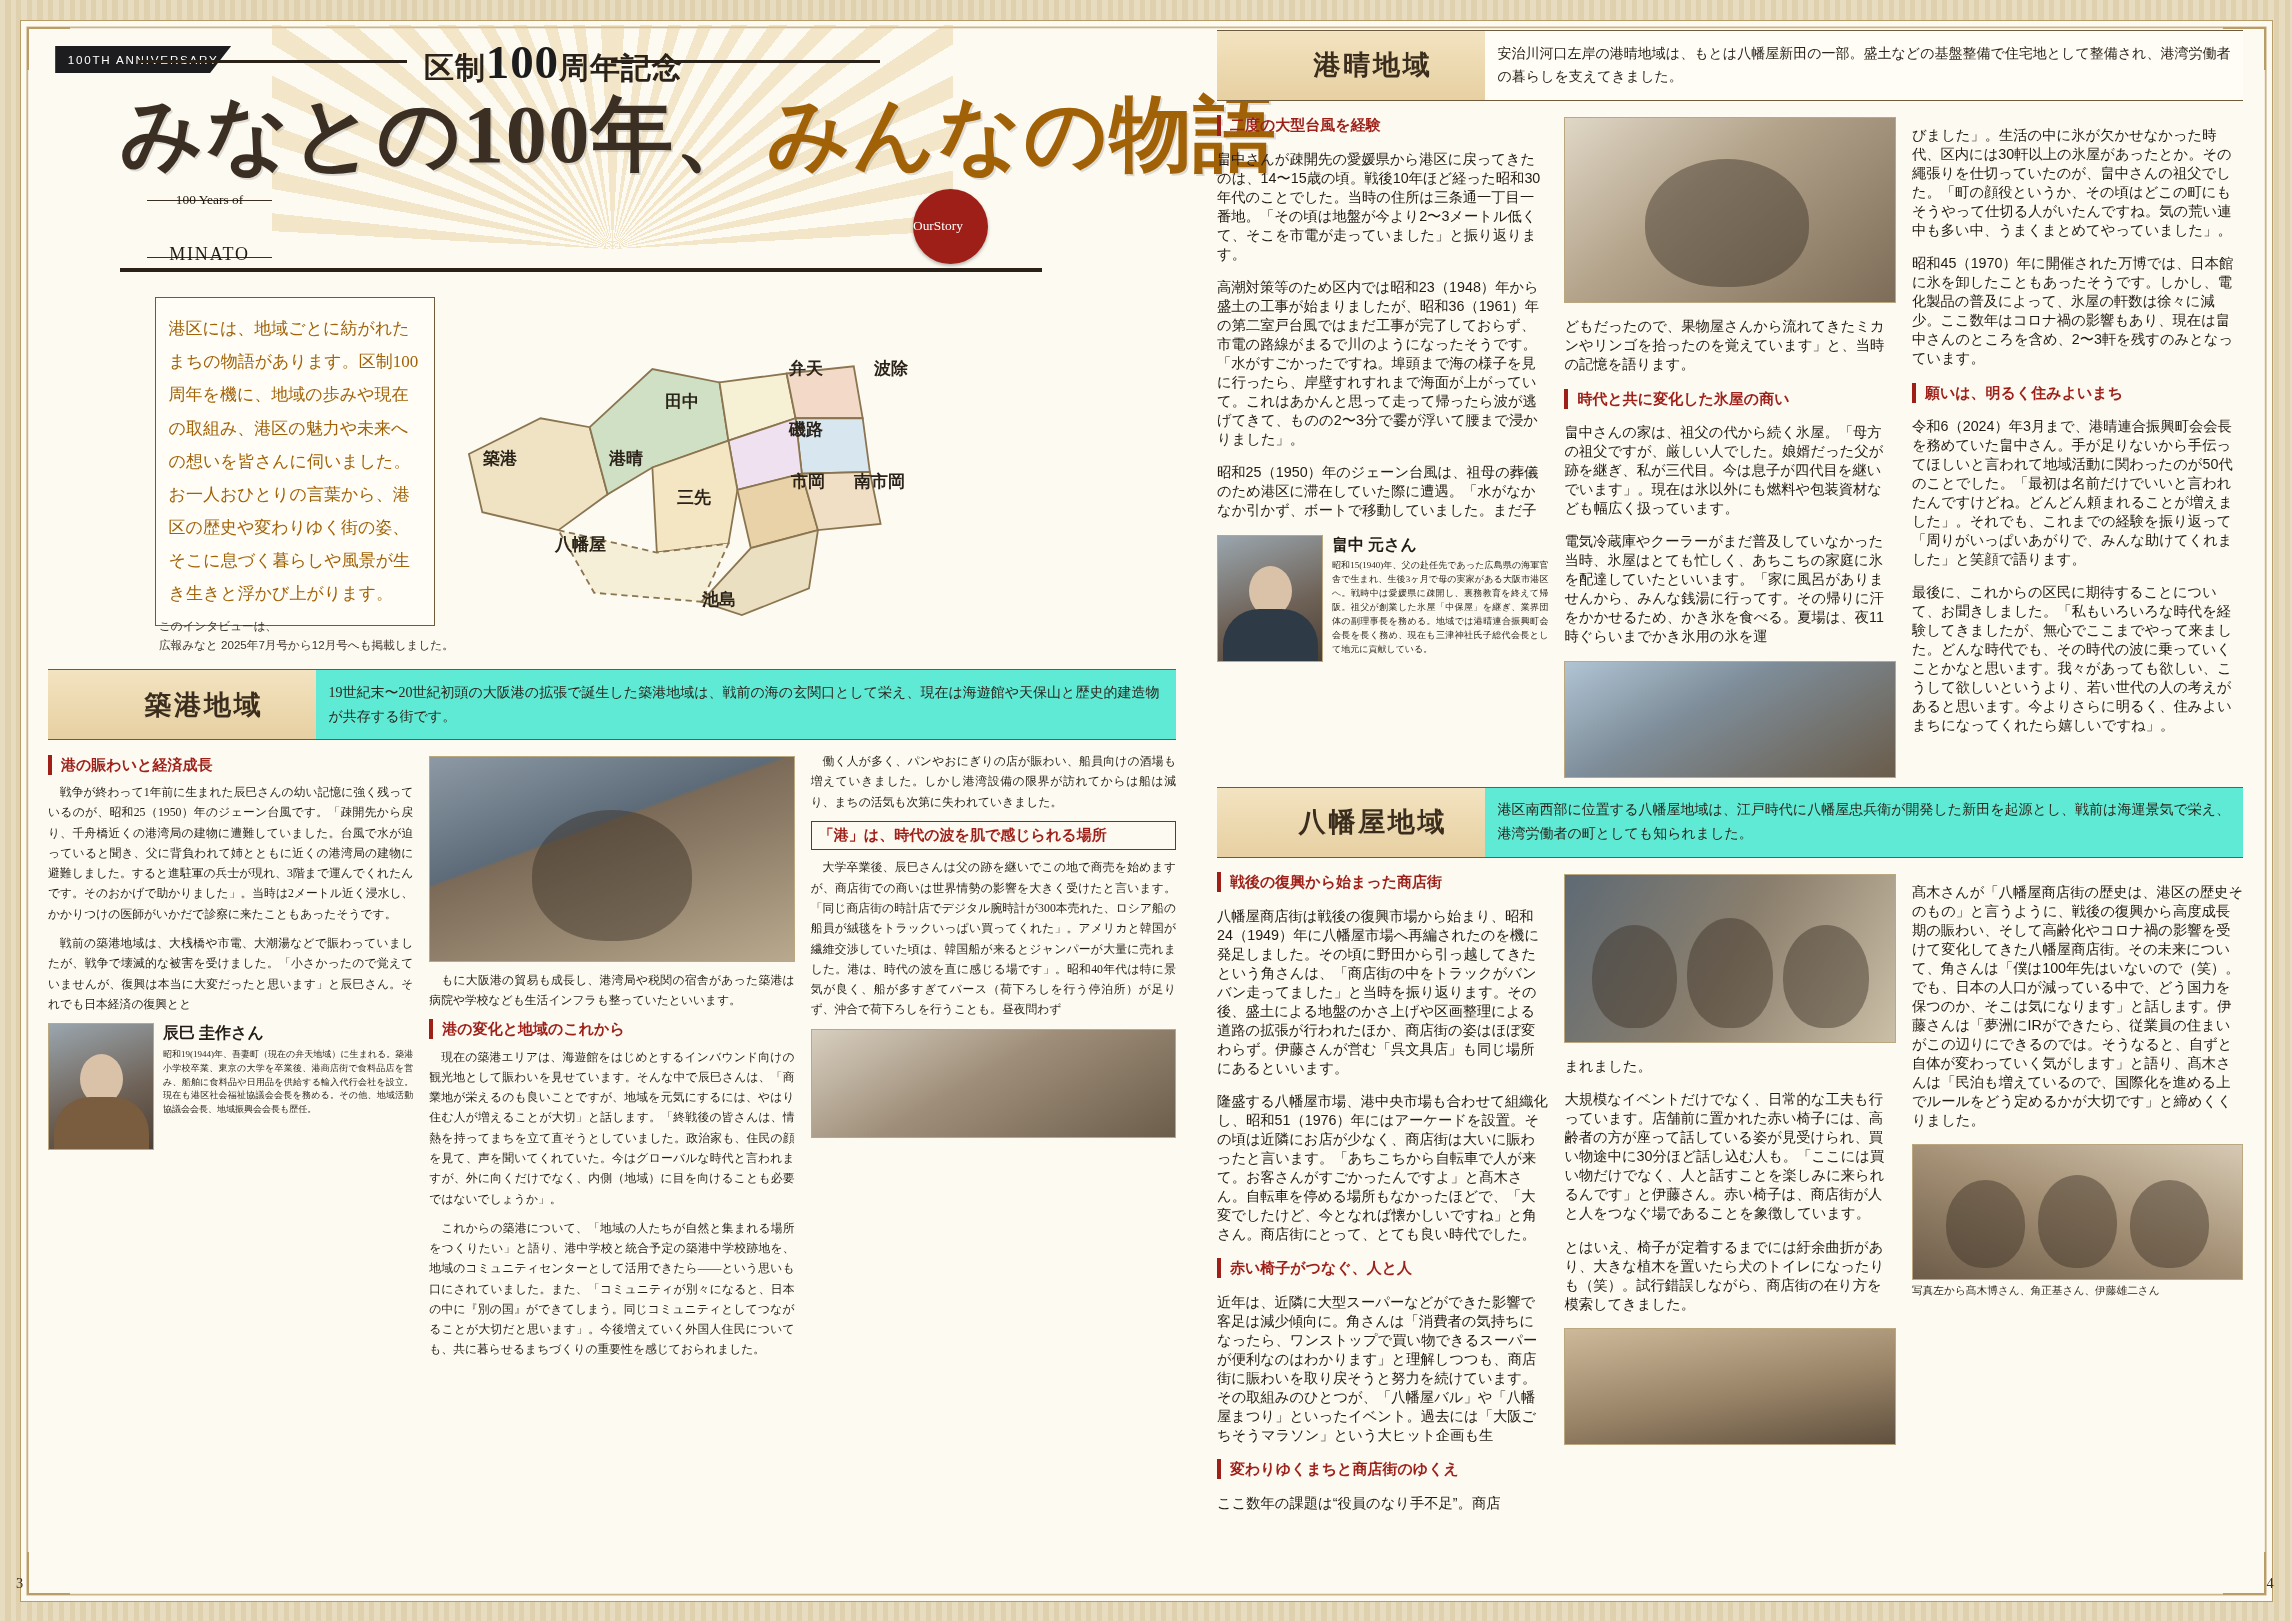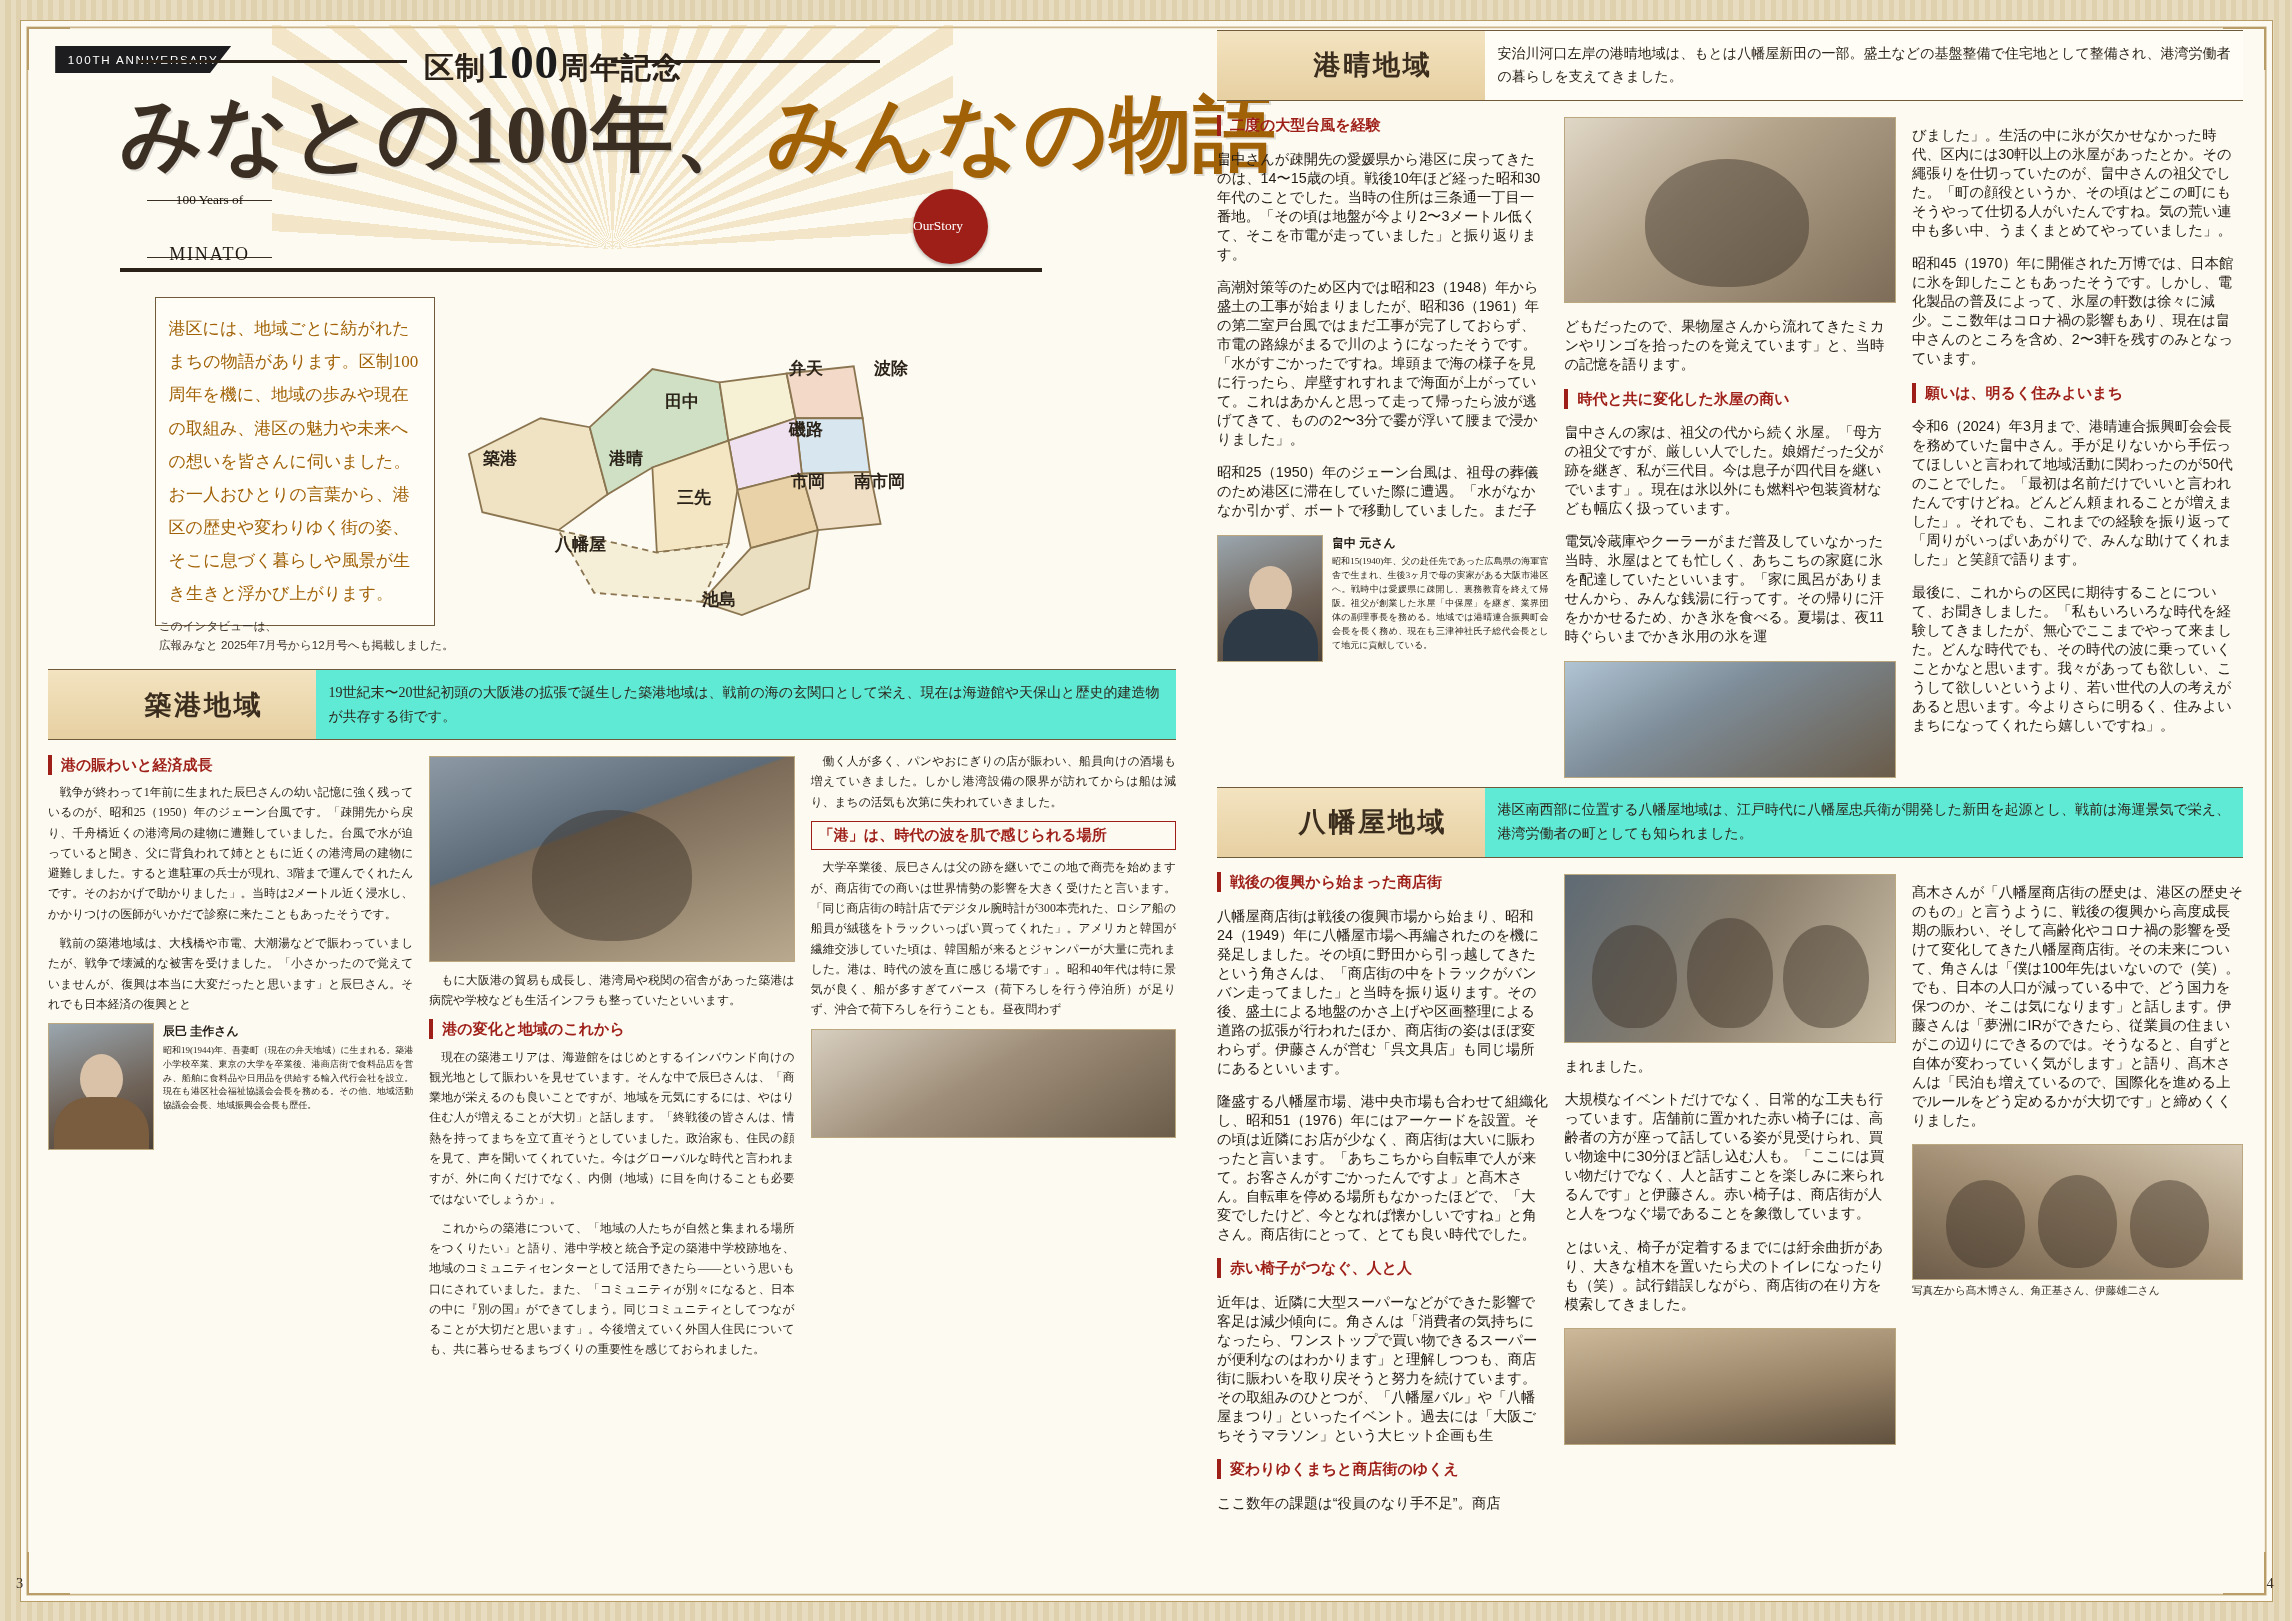--- a/index.html
+++ b/index.html
@@ -183,22 +183,22 @@
     position:absolute;left:50%;top:24%;width:43px;height:50px;margin-left:-21.5px;
     border-radius:50%;background:#d9c2a8;
   }
   .portrait .body{
     position:absolute;left:50%;bottom:0;width:95px;height:52px;margin-left:-47px;
     border-radius:36px 36px 0 0;background:#3f4a58;
   }
   .portrait.warm .body{background:#7a5c3e;}
   .portrait.dark .body{background:#2e3a46;}
   .cap-name{
-    font-size:12px;font-weight:bold;margin-bottom:3.6px;
-    font-family:Liberation Sans, sans-serif;
+    font-size:16px;font-weight:bold;margin-bottom:3.6px;
+    font-family:Liberation Serif, serif;
   }
   .cap-body{font-size:9px;line-height:1.55;color:#2e261e;
     font-family:"Liberation Serif","DejaVu Serif",serif;text-align:justify;}
   .photo-caption{font-size:10.7px;margin-top:3.6px;color:#2e261e;
     font-family:"Liberation Serif","DejaVu Serif",serif;}
 
   .page-num{
     position:absolute;bottom:-1.8px;font-size:14.3px;color:#3a3028;
     font-family:"Liberation Serif","DejaVu Serif",serif;
   }

